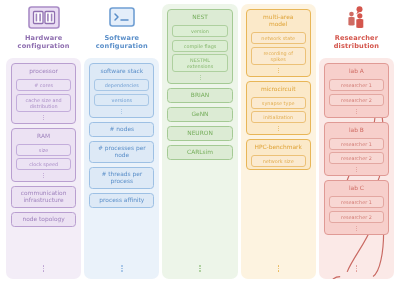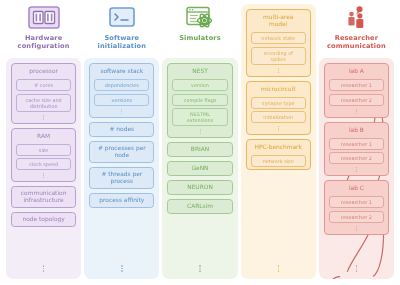--- a/index.html
+++ b/index.html
@@ -238,21 +238,21 @@
   <div class="column c2">
     <div class="col-head">
       <span class="head-icon">
         <svg width="34" height="25" viewBox="0 0 34 25">
           <rect x="5" y="3" width="24" height="18" rx="2.5" fill="#e4eefa" stroke="#6f9ed3" stroke-width="1.6"></rect>
           <path d="M10 9 L13 12 L10 15" fill="none" stroke="#5b8fc9" stroke-width="1.5" stroke-linecap="round" stroke-linejoin="round"></path>
           <line x1="16" y1="15" x2="23" y2="15" stroke="#5b8fc9" stroke-width="1.5" stroke-linecap="round"></line>
         </svg>
       </span>
       <div class="col-title">Software
-initialization</div>
+configuration</div>
     </div>
 
     <div class="panel">
       <div class="group">
         <div class="group-title">software stack</div>
         <div class="chip">dependencies</div>
         <div class="chip">versions</div>
         <span class="vdots vdots-sm">
             <i></i>
             <i></i>
@@ -269,40 +269,20 @@
         <span class="vdots">
             <i></i>
             <i></i>
             <i></i>
           </span>
       </div>
     </div>
   </div>
 
   <div class="column c3">
-    <div class="col-head">
-      <span class="head-icon">
-        <svg width="34" height="25" viewBox="0 0 34 25">
-          <rect x="4" y="2.5" width="22" height="17" rx="2" fill="none" stroke="#76ae5c" stroke-width="1.5"></rect>
-          <line x1="4" y1="7" x2="26" y2="7" stroke="#76ae5c" stroke-width="1.3"></line>
-          <circle cx="7" cy="4.8" r="0.8" fill="#76ae5c"></circle>
-          <circle cx="9.6" cy="4.8" r="0.8" fill="#76ae5c"></circle>
-          <line x1="7" y1="10.5" x2="15" y2="10.5" stroke="#9ec68a" stroke-width="1.2"></line>
-          <line x1="7" y1="13.5" x2="13" y2="13.5" stroke="#9ec68a" stroke-width="1.2"></line>
-          <line x1="7" y1="16.5" x2="15" y2="16.5" stroke="#9ec68a" stroke-width="1.2"></line>
-          <g transform="translate(21.5,15.5)">
-            <ellipse rx="7" ry="3" fill="none" stroke="#6aa84f" stroke-width="1.4"></ellipse>
-            <ellipse rx="7" ry="3" fill="none" stroke="#6aa84f" stroke-width="1.4" transform="rotate(60)"></ellipse>
-            <ellipse rx="7" ry="3" fill="none" stroke="#6aa84f" stroke-width="1.4" transform="rotate(120)"></ellipse>
-            <circle r="1.8" fill="#6aa84f"></circle>
-          </g>
-        </svg>
-      </span>
-      <div class="col-title">Simulators</div>
-    </div>
 
     <div class="panel">
       <div class="group">
         <div class="group-title">NEST</div>
         <div class="chip">version</div>
         <div class="chip">compile flags</div>
         <div class="chip">NESTML
 extensions</div>
         <span class="vdots vdots-sm">
             <i></i>
@@ -369,21 +349,21 @@
         <svg width="34" height="25" viewBox="0 0 34 25">
           <circle cx="20.5" cy="4.2" r="3" fill="#d4564d"></circle>
           <path d="M18.6 6.6 L17.3 9.2 L20 7.6 Z" fill="#d4564d"></path>
           <circle cx="12.5" cy="9" r="2.3" fill="#cf6b63"></circle>
           <path d="M9.4 12.6 q3.1 -1.6 6.2 0 l0 7.4 q-3.1 1 -6.2 0 Z" fill="#cf6b63"></path>
           <circle cx="20.8" cy="10.8" r="2.6" fill="#d4564d"></circle>
           <path d="M17.3 14.6 q3.5 -1.8 7 0 l0 7.8 q-3.5 1.1 -7 0 Z" fill="#d4564d"></path>
         </svg>
       </span>
       <div class="col-title">Researcher
-communication</div>
+distribution</div>
     </div>
 
     <div class="panel">
       <svg class="arrow-layer" viewBox="0 0 64 212" preserveAspectRatio="none">
         <g fill="none" stroke="#c96a63" stroke-width="1">
           <path d="M18 30 C 8 30, 8 42, 18 42"></path>
           <path d="M46 30 C 58 36, 58 104, 46 110"></path>
           <path d="M18 110 C 8 110, 8 122, 18 122"></path>
           <path d="M46 110 C 58 118, 58 178, 46 186"></path>
           <path d="M18 186 C 8 186, 8 198, 18 198"></path>

